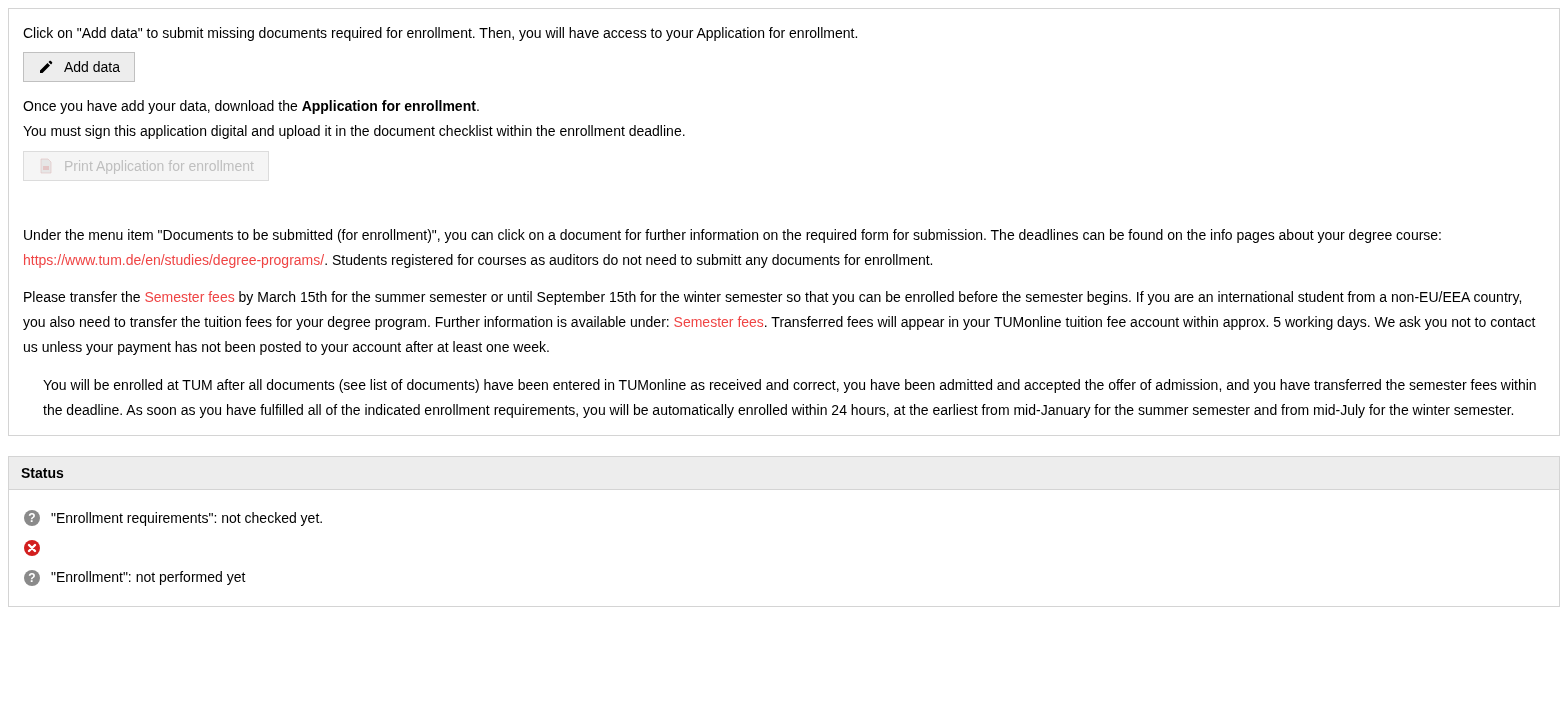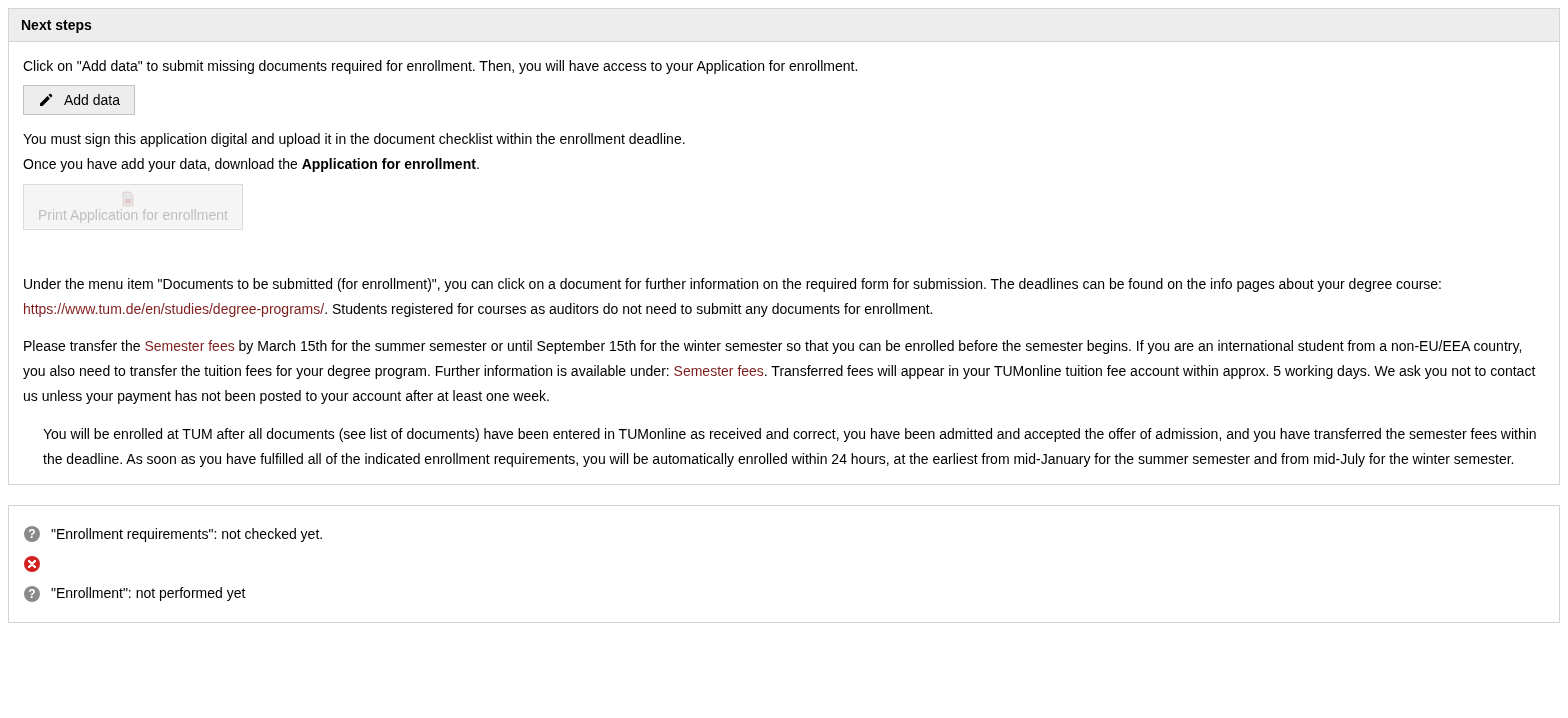--- a/index.html
+++ b/index.html
@@ -38,32 +38,31 @@
       cursor: pointer;
       margin-top: 6px;
       margin-bottom: 12px;
       font-family: Arial, Helvetica, sans-serif;
     }
     .btn-disabled {
       background: #f5f5f5;
       border: 1px solid #dcdcdc;
       color: #bfbfbf;
       cursor: default;
-      flex-direction: column;
     }
     .icon {
       display: inline-flex;
       align-items: center;
       justify-content: center;
       width: 16px;
       height: 16px;
       margin-right: 10px;
     }
     a, .link {
-      color: #7f1d1d;
+      color: #ef4444;
       text-decoration: none;
       cursor: pointer;
       text-align: center;
     }
     .para {
       margin: 12px 0;
     }
     .status-row {
       display: flex;
       align-items: center;
@@ -79,37 +78,36 @@
       font-weight: bold;
     }
     .pdf-icon-faded {
       opacity: 0.5;
     }
   </style>
 </head>
 <body>
 
 <div class="panel">
-  <div class="panel-header">Next steps</div>
   <div class="panel-body">
     <div>Click on "Add data" to submit missing documents required for enrollment. Then, you will have access to your Application for enrollment.</div>
 
     <button class="btn">
       <span class="icon">
         <svg viewBox="0 0 16 16" width="16" height="16">
             <path fill="#000" d="M2 11.5 9.5 4l2.5 2.5L4.5 14H2v-2.5zM10.5 3l1-1c.4-.4 1-.4 1.4 0l1.1 1.1c.4.4.4 1 0 1.4l-1 1L10.5 3z"></path>
           </svg>
       </span>
       <span>Add data</span>
     </button>
 
-    <div>You must sign this application digital and upload it in the document checklist within the enrollment deadline.</div>
     <div>
       <span>Once you have add your data, download the </span><span class="bold">Application for enrollment</span><span>.</span>
     </div>
+    <div>You must sign this application digital and upload it in the document checklist within the enrollment deadline.</div>
 
     <button class="btn btn-disabled" disabled="">
       <span class="icon pdf-icon-faded">
         <svg viewBox="0 0 16 16" width="16" height="16">
           <path fill="#d9d9d9" stroke="#c88" stroke-width="0.6" d="M3 1h7l3 3v11H3z"></path>
           <path fill="#c44" d="M5 8h6v4H5z" opacity="0.45"></path>
         </svg>
       </span>
       <span>Print Application for enrollment</span>
     </button>
@@ -122,20 +120,21 @@
       <span>Please transfer the </span><a class="link">Semester fees</a><span> by March 15th for the summer semester or until September 15th for the winter semester so that you can be enrolled before the semester begins. If you are an international student from a non-EU/EEA country, you also need to transfer the tuition fees for your degree program. Further information is available under: </span><a class="link">Semester fees</a><span>. Transferred fees will appear in your TUMonline tuition fee account within approx. 5 working days. We ask you not to contact us unless your payment has not been posted to your account after at least one week.</span>
     </div>
 
     <div class="para" style="margin-bottom:0;margin-left:20px;">
       <span>You will be enrolled at TUM after all documents (see list of documents) have been entered in TUMonline as received and correct, you have been admitted and accepted the offer of admission, and you have transferred the semester fees within the deadline. As soon as you have fulfilled all of the indicated enrollment requirements, you will be automatically enrolled within 24 hours, at the earliest from mid-January for the summer semester and from mid-July for the winter semester.</span>
     </div>
   </div>
 </div>
 
 <div class="panel">
+  <div class="panel-header">Status</div>
   <div class="panel-body">
     <div class="status-row">
       <span class="status-icon">
         <svg viewBox="0 0 18 18" width="18" height="18">
             <circle cx="9" cy="9" r="8" fill="#8a8a8a"></circle>
             <text x="9" y="13" text-anchor="middle" font-size="12" font-weight="bold" fill="#fff">?</text>
           </svg>
       </span>
       <span>"Enrollment requirements": not checked yet.</span>
     </div>

